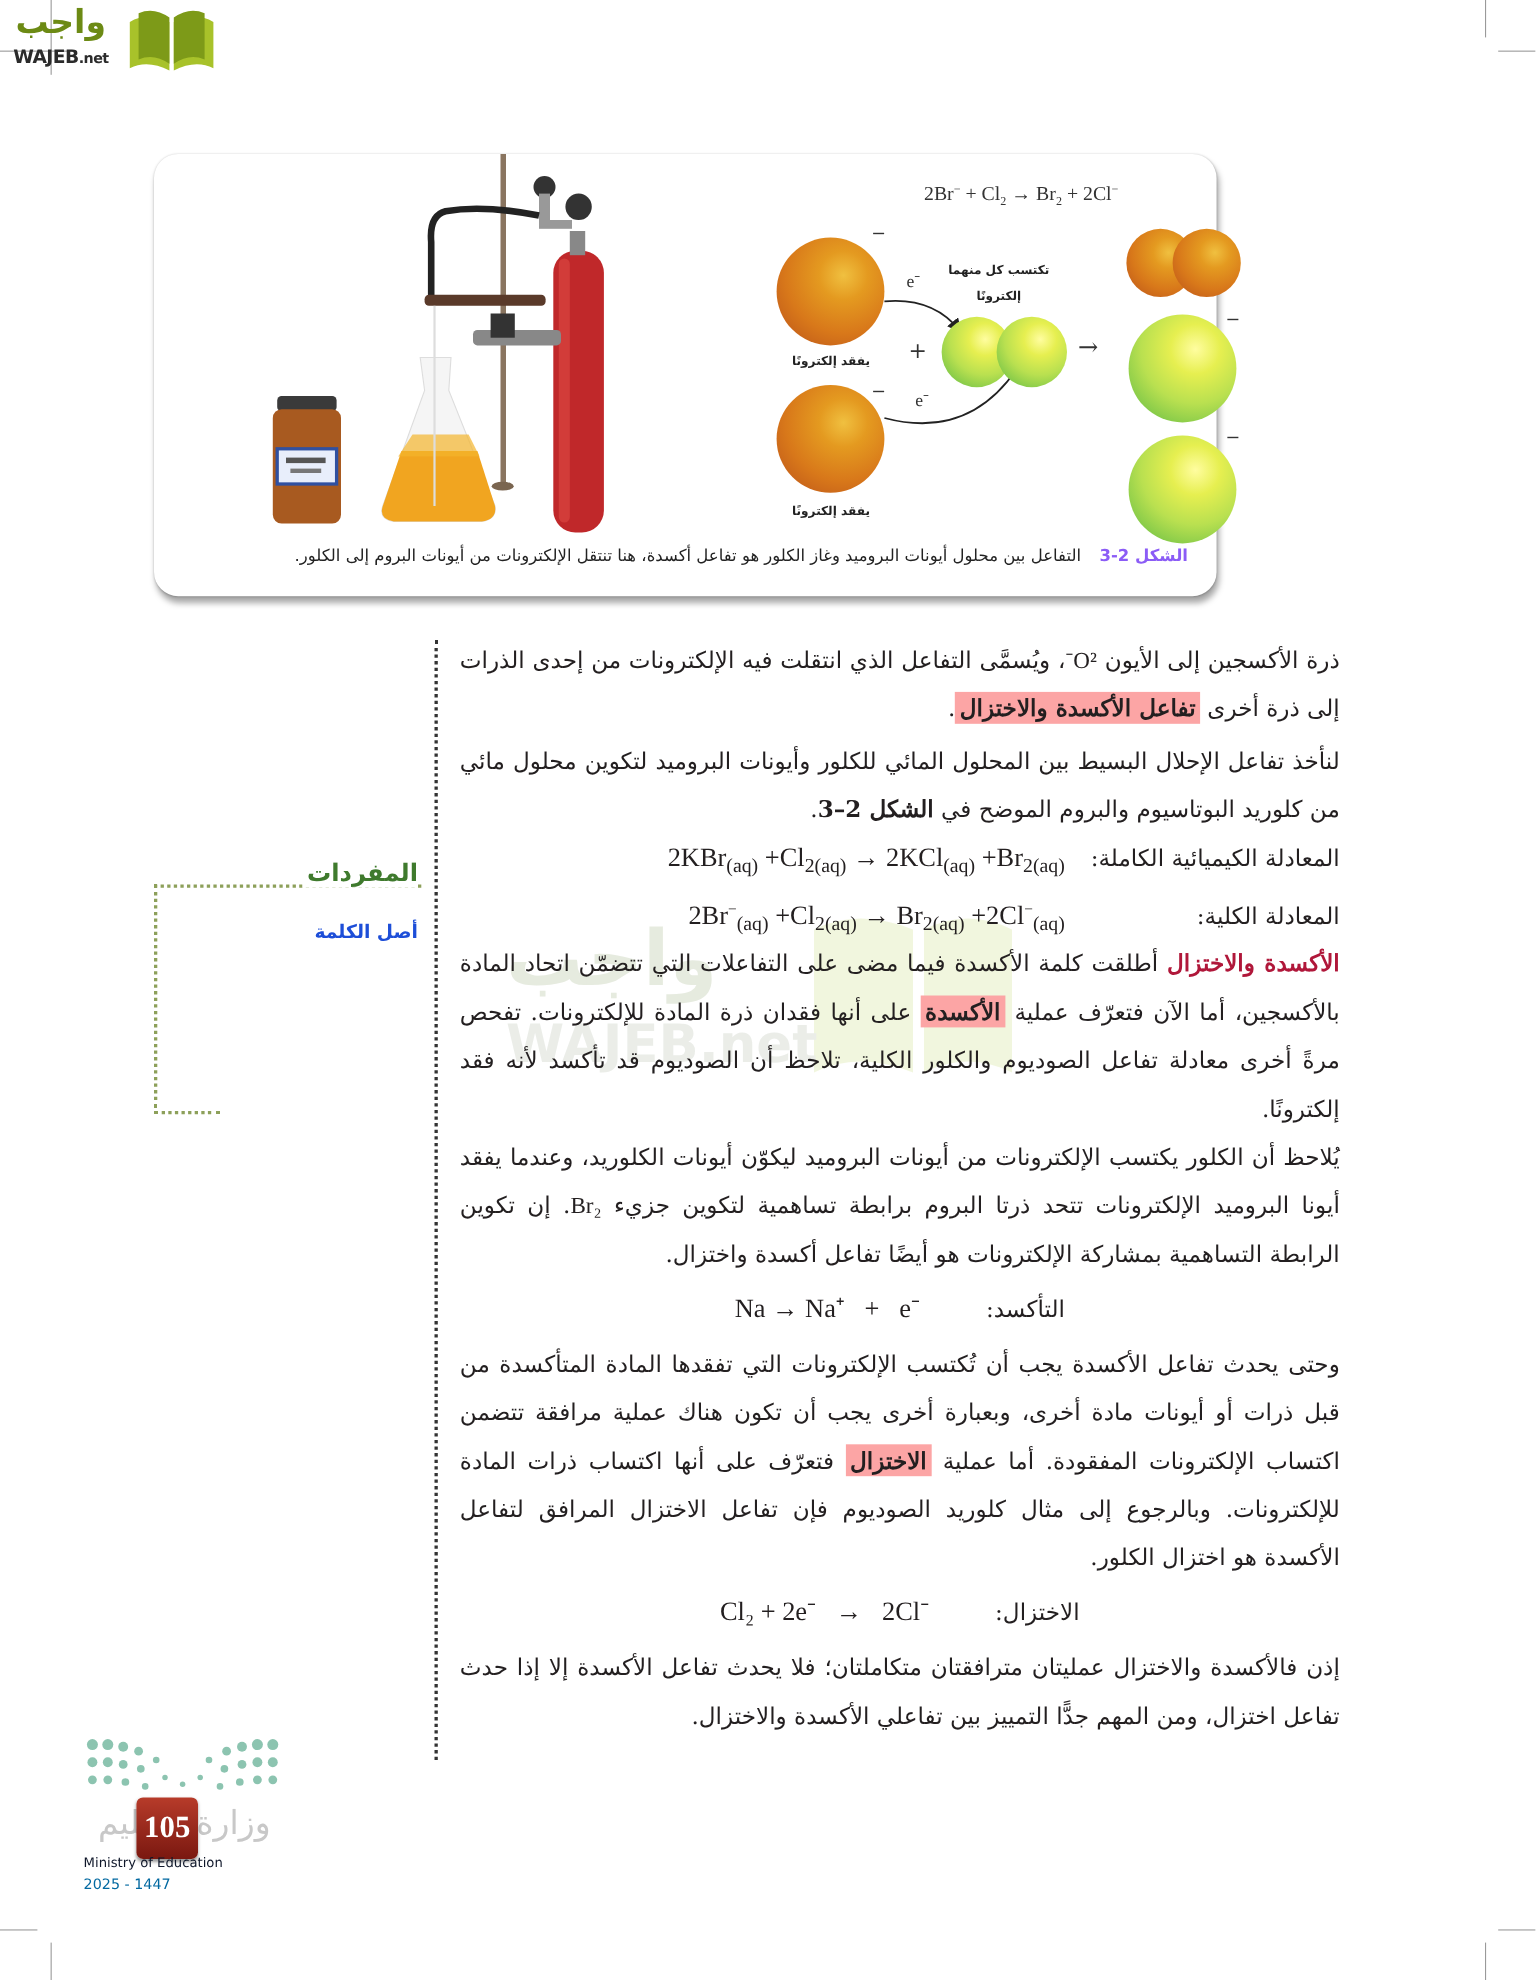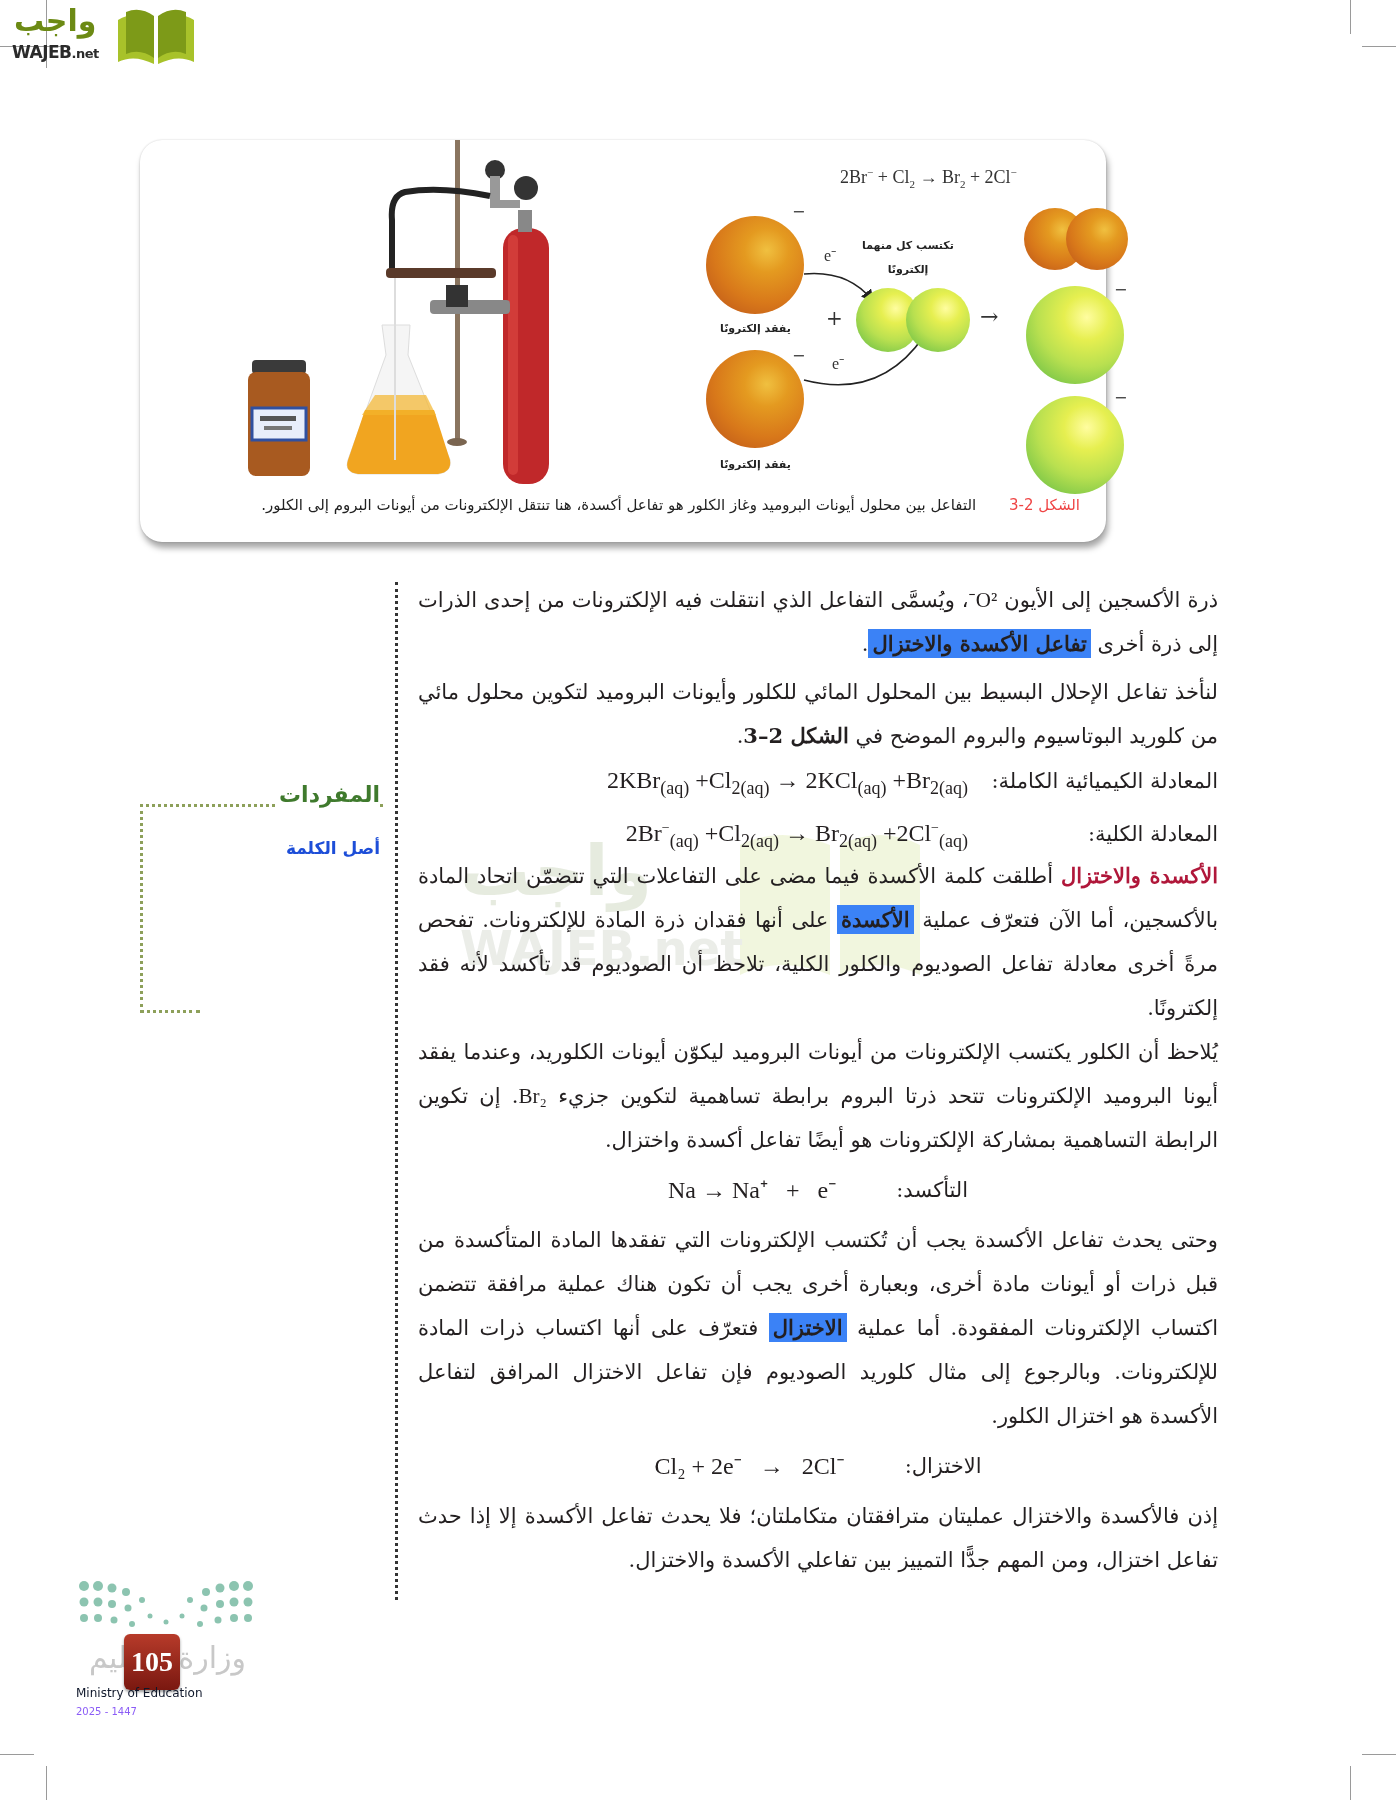--- a/index.html
+++ b/index.html
@@ -24,26 +24,26 @@
   .eq-top { position:absolute; left:700px; top:26px; font-size:18px; color:#333; white-space:nowrap; }
   .eq-top sub { font-size:11px; }
   .eq-top sup { font-size:11px; }
   .sphere { position:absolute; border-radius:50%; }
   .br { background: radial-gradient(circle at 62% 35%, #f0c040 0%, #e49a20 25%, #d8781a 60%, #b8501a 100%); }
   .cl { background: radial-gradient(circle at 62% 32%, #fffda0 0%, #e6ef50 25%, #b9e050 55%, #6cc046 90%, #4fa83c 100%); }
   .lbl { position:absolute; font-family:"DejaVu Sans", sans-serif; font-size:11px; font-weight:bold; color:#222; direction:rtl; white-space:nowrap; }
   .sym { position:absolute; font-size:16px; color:#333; }
   .caption { position:absolute; right:26px; top:356px; direction:rtl; font-family:"DejaVu Sans", sans-serif;
              font-size:15px; color:#222; white-space:nowrap; }
-  .caption .fig-num { font-weight:normal; color:#ef4444; margin-left:28px; }
+  .caption .fig-num { font-weight:bold; color:#8b5cf6; margin-left:12px; }
 
   
   .main { left:418px; top:578px; width:800px; direction:rtl; font-size:21px; line-height:44px; text-align:justify; }
   .main p { margin:0; }
-  .hl { background:#3b82f6; font-weight:bold; padding:2px 4px; }
+  .hl { background:#fca5a5; font-weight:bold; padding:2px 4px; }
   .redterm { color:#b0173a; font-weight:bold; }
   .bold { font-weight:bold; }
   .eqrow { display:flex; direction:rtl; align-items:baseline; height:48px; }
   .eqrow .eqlabel { width:250px; }
   .eqrow .eqbody { direction:ltr; font-family:"Liberation Serif", serif; font-size:24px; }
   .eqbody sub { font-size:18px; }
   .eqbody sup { font-size:14px; }
   .centered-eq { display:flex; direction:rtl; justify-content:center; gap:60px; height:56px; align-items:center;
                  font-family:"Liberation Serif", serif; font-size:24px; }
   .centered-eq .body { direction:ltr; }
@@ -68,21 +68,21 @@
 
   
   .ministry { left:76px; top:1578px; width:180px; height:160px; }
   .mdots { position:absolute; left:0; top:0; width:180px; height:60px; }
   .page-badge { position:absolute; left:48px; top:56px; width:56px; height:56px; border-radius:6px;
                 background: linear-gradient(#b73b2a, #7a1810); color:#fff; font-family:"Liberation Serif", serif;
                 font-weight:bold; font-size:28px; text-align:center; line-height:56px; box-shadow:0 2px 3px rgba(0,0,0,0.4); }
   .m-ar { position:absolute; left:0; top:62px; width:170px; font-family:"DejaVu Sans", sans-serif; font-size:30px;
           color:#c8c8c8; direction:rtl; }
   .m-en { position:absolute; left:0; top:108px; font-family:"DejaVu Sans", sans-serif; font-size:12px; color:#0f172a; }
-  .m-yr { position:absolute; left:0; top:128px; font-family:"DejaVu Sans", sans-serif; font-size:10px; color:#8b5cf6;text-align:right; }
+  .m-yr { position:absolute; left:0; top:128px; font-family:"DejaVu Sans", sans-serif; font-size:13px; color:#0369a1;text-align:right; }
 </style>
 </head>
 <body>
 
 <div class="crop" style="left:46px;top:0;width:1px;height:68px;"></div>
 <div class="crop" style="left:0;top:46px;width:68px;height:1px;"></div>
 <div class="crop" style="left:1350px;top:0;width:1px;height:34px;"></div>
 <div class="crop" style="left:1362px;top:46px;width:34px;height:1px;"></div>
 <div class="crop" style="left:46px;top:1766px;width:1px;height:34px;"></div>
 <div class="crop" style="left:0;top:1754px;width:34px;height:1px;"></div>

